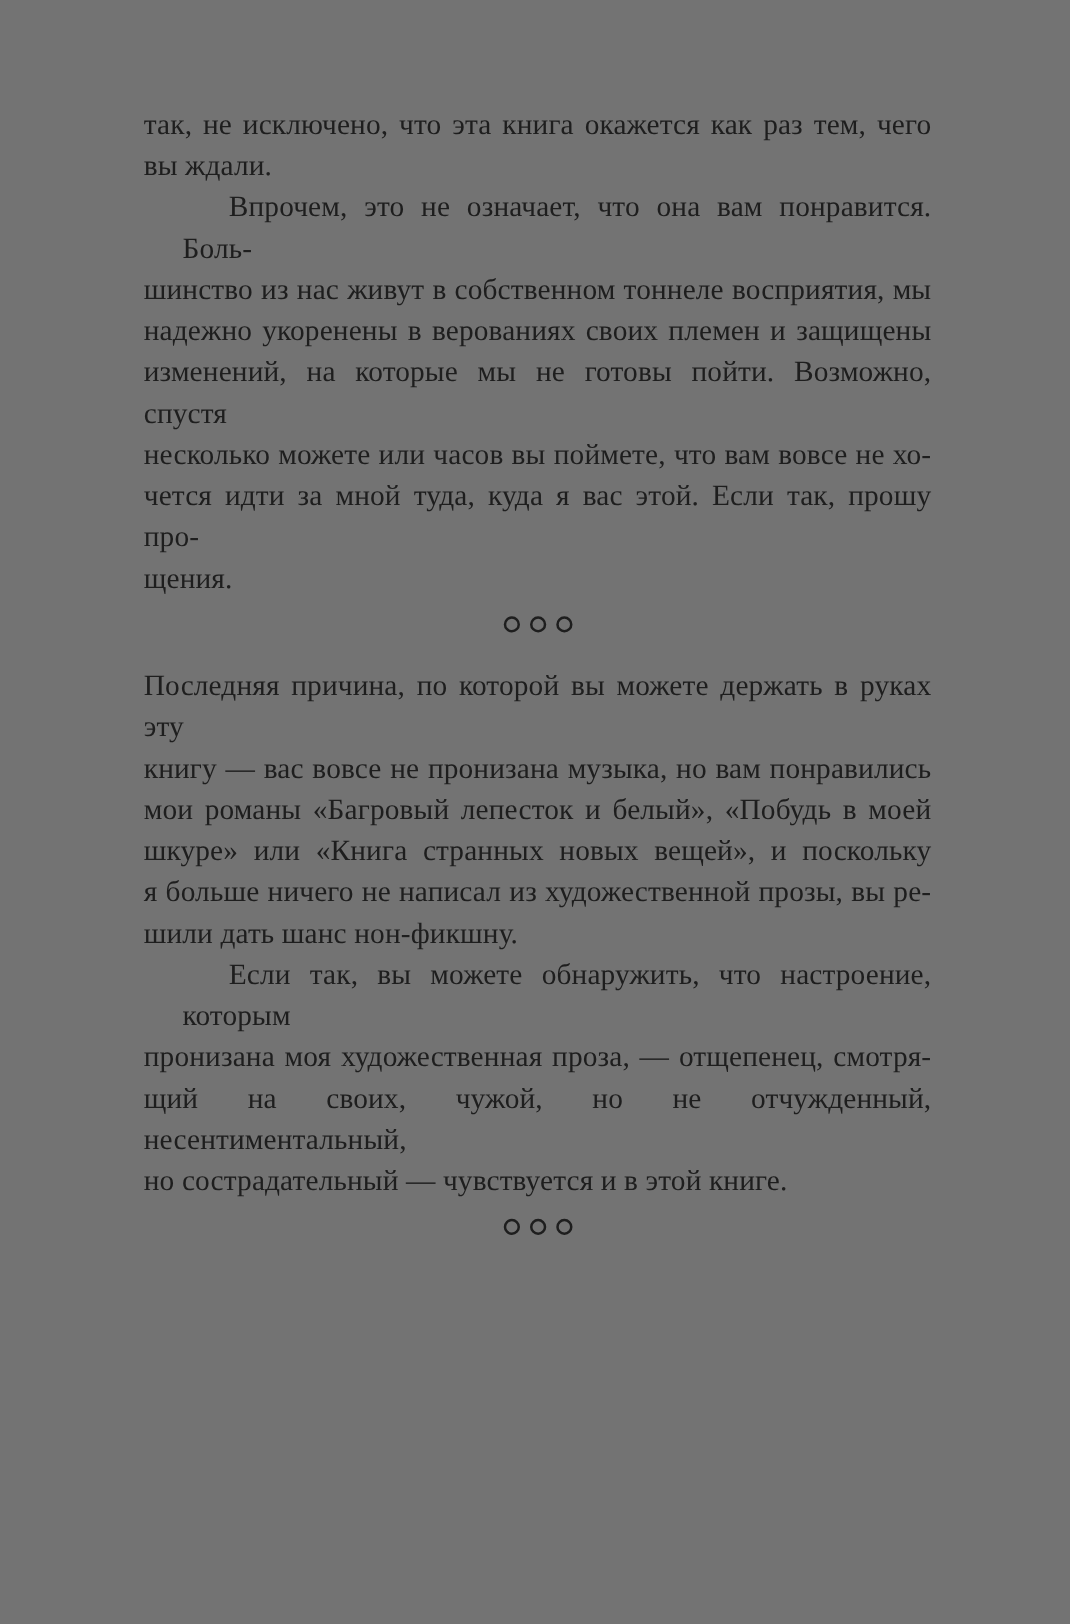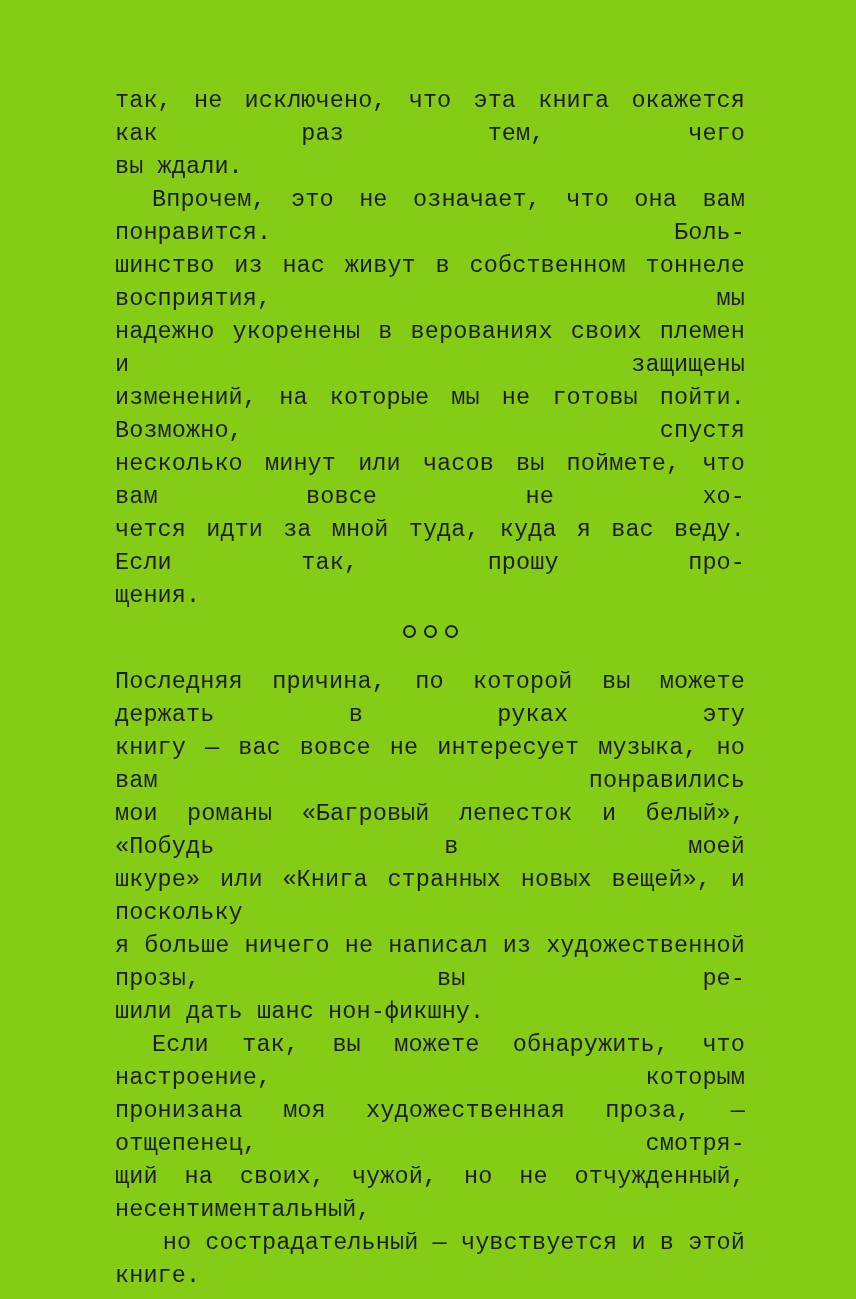--- a/index.html
+++ b/index.html
@@ -4,23 +4,23 @@
 <style>
   html, body {
     margin: 0;
     padding: 0;
     background: #ffffff;
   }
   .page {
     position: relative;
     width: 856px;
     height: 1299px;
-    background: #84cc16;
+    background: #737373;
     overflow: hidden;
-    font-family: Liberation Mono, monospace;
+    font-family: Liberation Serif, serif;
   }
   .content {
     position: absolute;
     left: 115px;
     top: 84px;
     width: 630px;
   }
   .paragraph {
     margin: 0;
     padding: 0;
@@ -32,20 +32,21 @@
     text-align: justify;
     text-align-last: justify;
     letter-spacing: 0.1px;
   }
   .line.last {
     text-align: right;
     text-align-last: left;
   }
   .line.indent {
     text-indent: 37px;
+    margin-left: 31px;
   }
   .separator {
     display: flex;
     justify-content: center;
     align-items: center;
     gap: 8px;
     margin: 13px 0 27px 0;
     height: 13px;
   }
   .circle {
@@ -63,32 +64,32 @@
   <div class="content" id="content">
       <div class="paragraph">
         <div class="line">так, не исключено, что эта книга окажется как раз тем, чего</div>
         <div class="line last">вы ждали.</div>
       </div>
       <div class="paragraph">
         <div class="line indent">Впрочем, это не означает, что она вам понравится. Боль-</div>
         <div class="line">шинство из нас живут в собственном тоннеле восприятия, мы</div>
         <div class="line">надежно укоренены в верованиях своих племен и защищены</div>
         <div class="line">изменений, на которые мы не готовы пойти. Возможно, спустя</div>
-        <div class="line">несколько минут или часов вы поймете, что вам вовсе не хо-</div>
-        <div class="line">чется идти за мной туда, куда я вас веду. Если так, прошу про-</div>
+        <div class="line">несколько можете или часов вы поймете, что вам вовсе не хо-</div>
+        <div class="line">чется идти за мной туда, куда я вас этой. Если так, прошу про-</div>
         <div class="line last">щения.</div>
       </div>
       <div class="separator">
         <span class="circle"></span>
         <span class="circle"></span>
         <span class="circle"></span>
       </div>
       <div class="paragraph">
         <div class="line">Последняя причина, по которой вы можете держать в руках эту</div>
-        <div class="line">книгу — вас вовсе не интересует музыка, но вам понравились</div>
+        <div class="line">книгу — вас вовсе не пронизана музыка, но вам понравились</div>
         <div class="line">мои романы «Багровый лепесток и белый», «Побудь в моей</div>
         <div class="line">шкуре» или «Книга странных новых вещей», и поскольку</div>
         <div class="line">я больше ничего не написал из художественной прозы, вы ре-</div>
         <div class="line last">шили дать шанс нон-фикшну.</div>
       </div>
       <div class="paragraph">
         <div class="line indent">Если так, вы можете обнаружить, что настроение, которым</div>
         <div class="line">пронизана моя художественная проза, — отщепенец, смотря-</div>
         <div class="line">щий на своих, чужой, но не отчужденный, несентиментальный,</div>
         <div class="line last">но сострадательный — чувствуется и в этой книге.</div>

